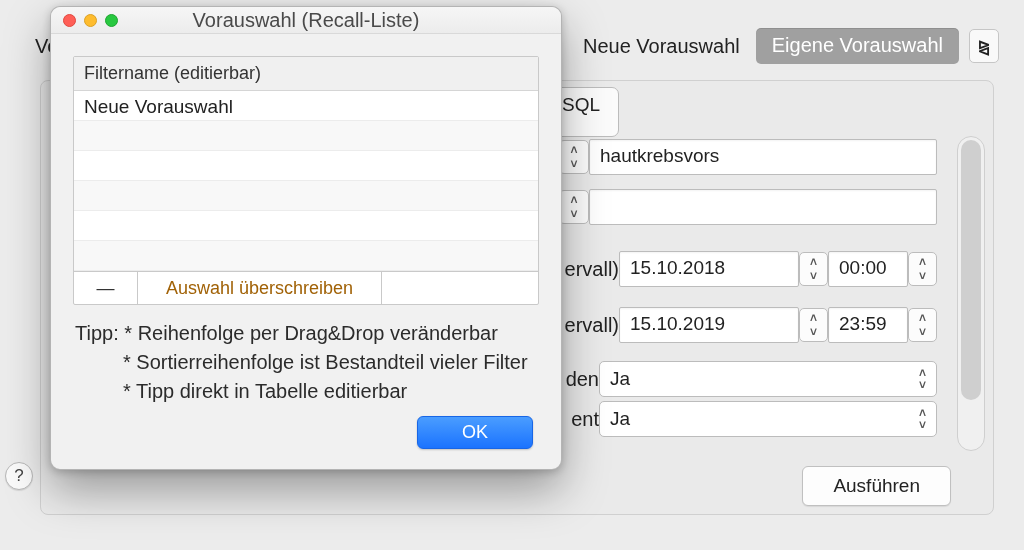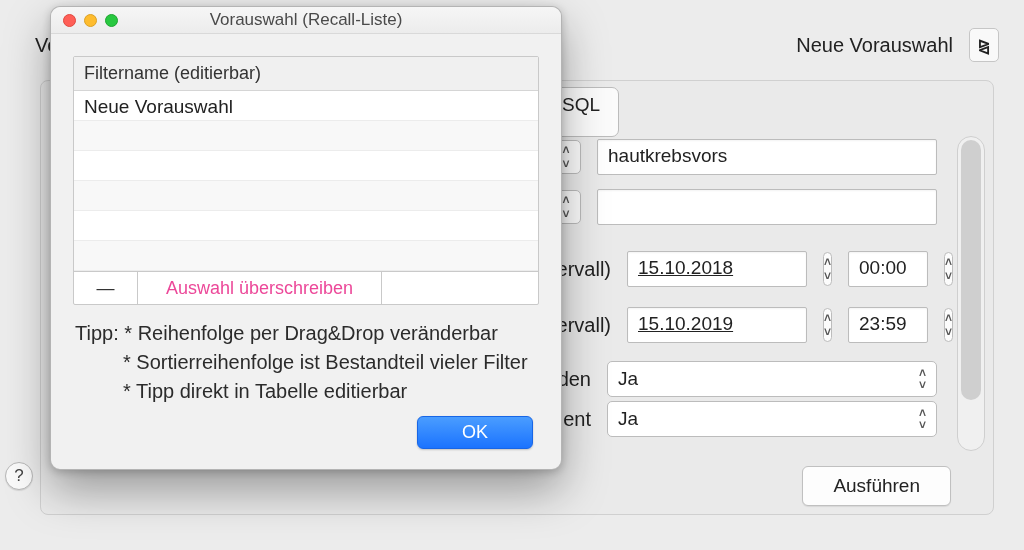--- a/index.html
+++ b/index.html
@@ -85,25 +85,25 @@
     padding: 6px 18px 20px 10px;
     border: 1px solid #bcbcbc;
     border-radius: 7px;
     background: #fbfbfb;
     font-size: 19px;
     color: #222;
   }
 
   .form-row {
     position: absolute;
-    left: 0;
+    left: 8px;
     right: 48px;
     display: flex;
     align-items: center;
-    gap: 16px;
+    gap: 0;
   }
   .form-row.r1 { top: 58px; }
   .form-row.r2 { top: 108px; }
   .form-row.r3 { top: 170px; }
   .form-row.r4 { top: 226px; }
   .form-row.r5 { top: 280px; }
   .form-row.r6 { top: 320px; }
 
   .form-row .tail-label {
     font-size: 20px;
@@ -133,21 +133,21 @@
     flex: 1;
     height: 36px;
     background: #fff;
     border: 1px solid #bcbcbc;
     border-radius: 2px;
     padding: 5px 10px;
     font-size: 19px;
     color: #222;
     box-shadow: inset 0 1px 2px rgba(0,0,0,0.05);
   }
-  .txtfield.short { flex: 0 0 180px; text-decoration: underline; }
+  .txtfield.short { flex: 0 0 180px; }
   .txtfield.time { flex: 0 0 80px; }
 
   .select {
     flex: 1;
     height: 36px;
     background: #fff;
     border: 1px solid #bcbcbc;
     border-radius: 5px;
     display: flex;
     align-items: center;
@@ -243,21 +243,21 @@
     display:flex; gap:8px;
   }
   .traffic span {
     width: 13px; height: 13px; border-radius: 50%;
     display:block;
   }
   .tl-close { background: #ff5f57; border:1px solid #e1483f;}
   .tl-min   { background: #febc2e; border:1px solid #dba124;}
   .tl-zoom  { background: #28c840; border:1px solid #1fa531;}
   .titlebar .title {
-    font-size: 17px;
+    font-size: 20px;
     color: #4a4a4a;
   }
 
   .dlg-body {
     flex: 1;
     padding: 22px 22px 10px;
     display:flex;flex-direction:column;
   }
   .table {
     border: 1px solid #c9c9c9;
@@ -286,21 +286,21 @@
     display:flex;
     border-top: 1px solid #c9c9c9;
   }
   .table-foot > div {
     border-right: 1px solid #c9c9c9;
     height: 32px;
     display:flex;align-items:center;justify-content:center;
     font-size: 18px;
   }
   .minus-cell { width: 64px; font-size: 22px; color:#333; }
-  .over-cell  { flex: 0 0 auto; padding: 16px 28px; color:#ec4899; }
+  .over-cell  { flex: 0 0 auto; padding: 16px 28px; color:#a16207; }
   .blank-cell { flex: 1; border-right: none !important; }
 
   .tip-block {
     margin-top: 14px;
     font-size: 20px;
     color: #2b2b2b;
     line-height: 1.45;
     padding-left: 2px;
   }
   .tip-block .tip-line { display:block; }
@@ -324,20 +324,21 @@
 </style>
 </head>
 <body>
 
 <div class="bg">
 
   <div class="bg-header">
     <span class="vo">Vo</span>
     <span class="spacer"></span>
     <span class="neue-v">Neue Vorauswahl</span>
+    <span class="eigene">Eigene Vorauswahl</span>
     <span class="arrows-btn">
       <span>⧎</span>
     </span>
   </div>
 
   <div class="bg-panel">
 
     <div class="bg-right">
 
       <div class="tab-sql">SQL</div>

